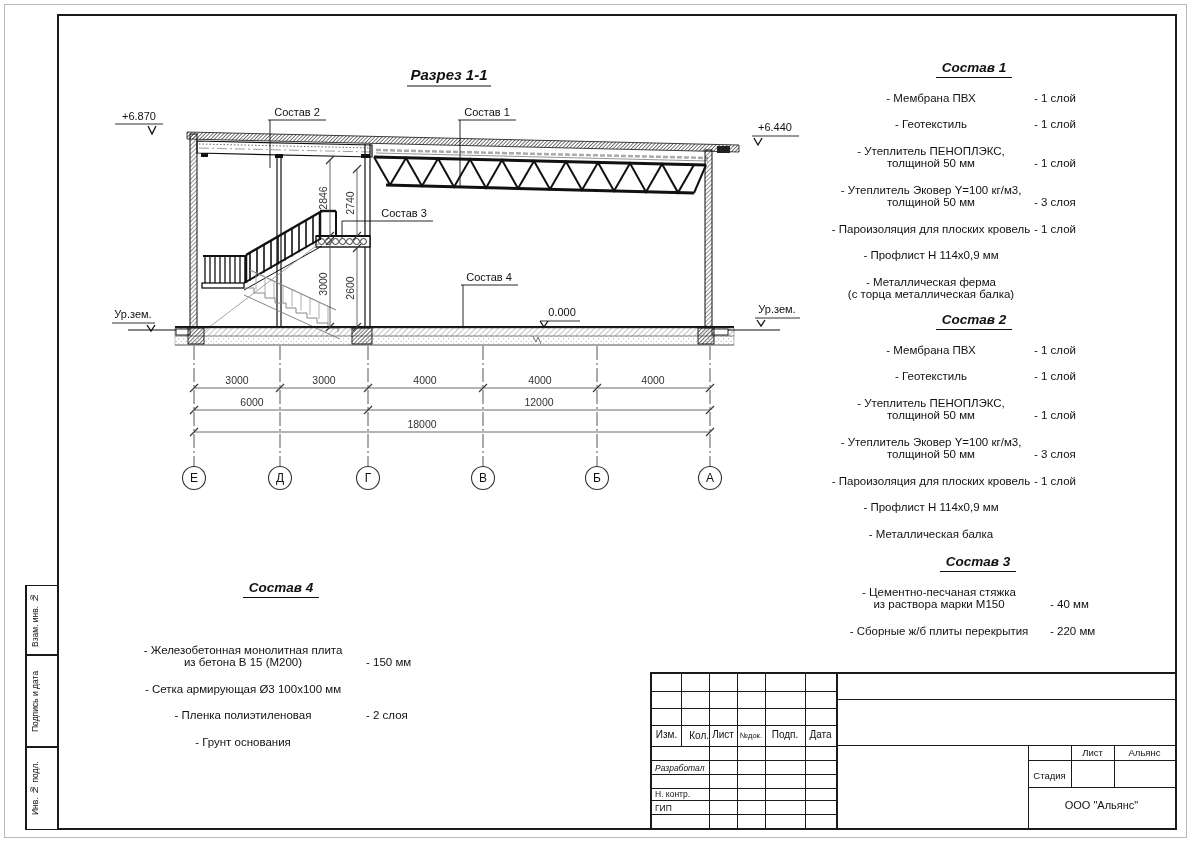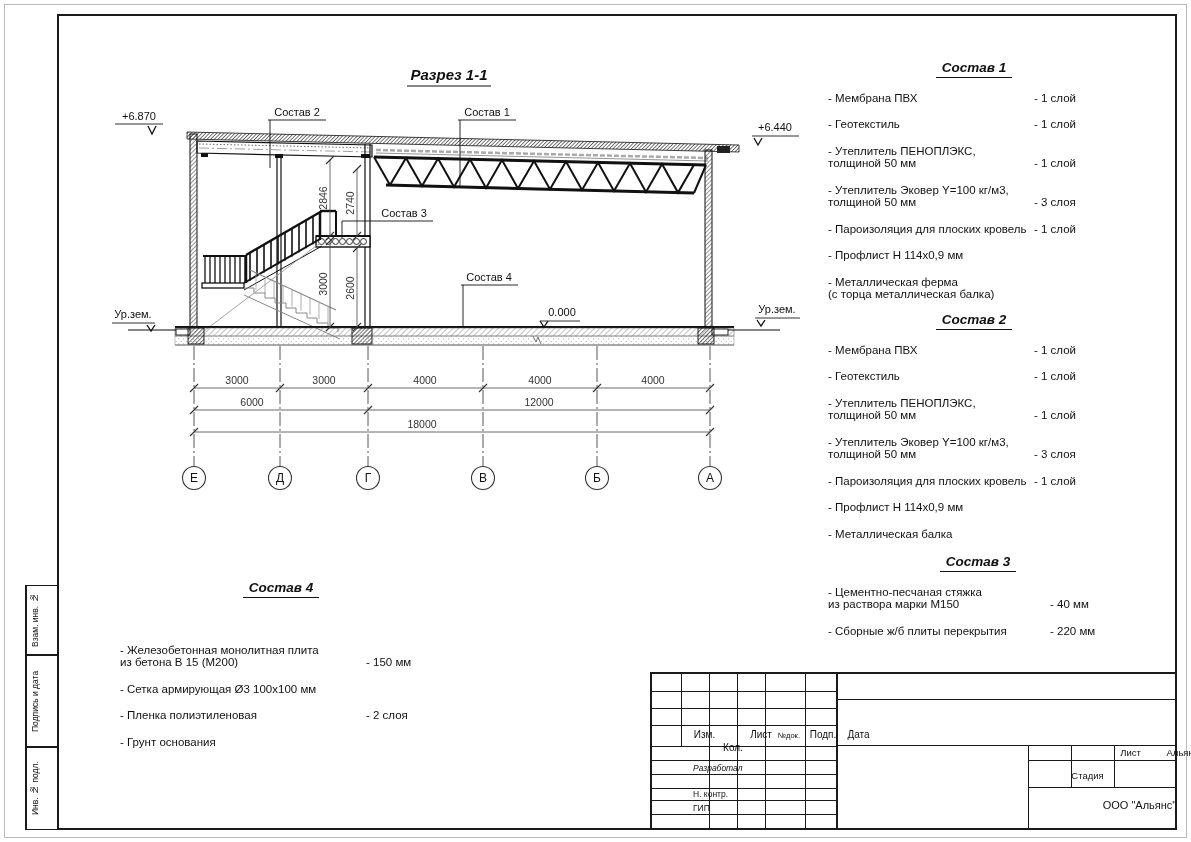--- a/index.html
+++ b/index.html
@@ -14,37 +14,37 @@
   .lbltxt{font-size:11px;fill:#111;}
   .axtxt{font-size:12px;fill:#111;}
   .ttl{font-size:15px;font-style:italic;font-weight:600;}
 
   
   .slist{position:absolute;font-size:11.5px;line-height:12.5px;color:#111;}
   .shead{text-align:center;margin-bottom:14px;}
   .shead span{display:inline-block;font-size:13.5px;font-style:italic;font-weight:600;
               border-bottom:1px solid #111;padding:0 6px 2px;}
   .srow{display:flex;align-items:flex-end;margin-top:14px;}
-  .srow .nm{flex:1;}
+  .srow .nm{flex:1;text-align:center;}
   .srow .nm div{white-space:nowrap;}
   .srow .vl{width:86px;white-space:nowrap;}
 
   
   .stamp{position:absolute;left:25px;width:33px;border:1.5px solid #1a1a1a;box-sizing:border-box;background:#fff;}
   .stamp .lbl{position:absolute;left:0;top:0;width:15px;height:100%;border-right:1px solid #1a1a1a;
               display:flex;align-items:center;justify-content:center;
               writing-mode:vertical-rl;transform:rotate(180deg);font-size:8.5px;white-space:nowrap;}
 
   
   .tb{position:absolute;left:650px;top:672px;width:527px;height:158px;
       border:2px solid #1a1a1a;box-sizing:border-box;background:#fff;}
   .tb .vl,.tb .hl{position:absolute;background:#1a1a1a;}
   .tb .vl{width:1px;}
   .tb .hl{height:1px;}
-  .tb .cell{position:absolute;font-size:10px;white-space:nowrap;padding-left:38px;}
+  .tb .cell{position:absolute;font-size:10px;white-space:nowrap;}
   .tb .small{font-size:7.5px;}
   .tb .rl{font-size:8.5px;}
 </style>
 </head>
 <body>
 
 <div id="sheet">
   <div class="pageborder"></div>
   <div class="frame"></div>
 
@@ -493,21 +493,21 @@
 
     <div class="hl" style="left:184px;top:25px;width:339px;"></div>
     <div class="hl" style="left:184px;top:71px;width:339px;"></div>
     <div class="vl" style="left:376px;top:71px;height:83px;"></div>
     <div class="hl" style="left:376px;top:86px;width:147px;"></div>
     <div class="hl" style="left:376px;top:113px;width:147px;"></div>
     <div class="vl" style="left:419px;top:71px;height:42px;"></div>
     <div class="vl" style="left:462px;top:71px;height:42px;"></div>
 
     <div class="cell" style="left:0;top:55px;width:29px;text-align:center;">Изм.</div>
-    <div class="cell" style="left:29px;top:68px;width:28px;text-align:center;">Кол.</div>
+    <div class="cell" style="left:29px;top:56px;width:28px;text-align:right;">Кол.</div>
     <div class="cell" style="left:57px;top:55px;width:28px;text-align:center;">Лист</div>
     <div class="cell small" style="left:85px;top:57px;width:28px;text-align:center;">№док.</div>
     <div class="cell" style="left:113px;top:55px;width:40px;text-align:center;">Подп.</div>
     <div class="cell" style="left:153px;top:55px;width:31px;text-align:center;">Дата</div>
 
     <div class="cell rl" style="left:3px;top:89px;font-style:italic;">Разработал</div>
     <div class="cell rl" style="left:3px;top:115px;">Н. контр.</div>
     <div class="cell rl" style="left:3px;top:129px;">ГИП</div>
 
     <div class="cell" style="left:376px;top:73px;width:43px;text-align:center;font-size:9.5px;margin-top:23px;">Стадия</div>

